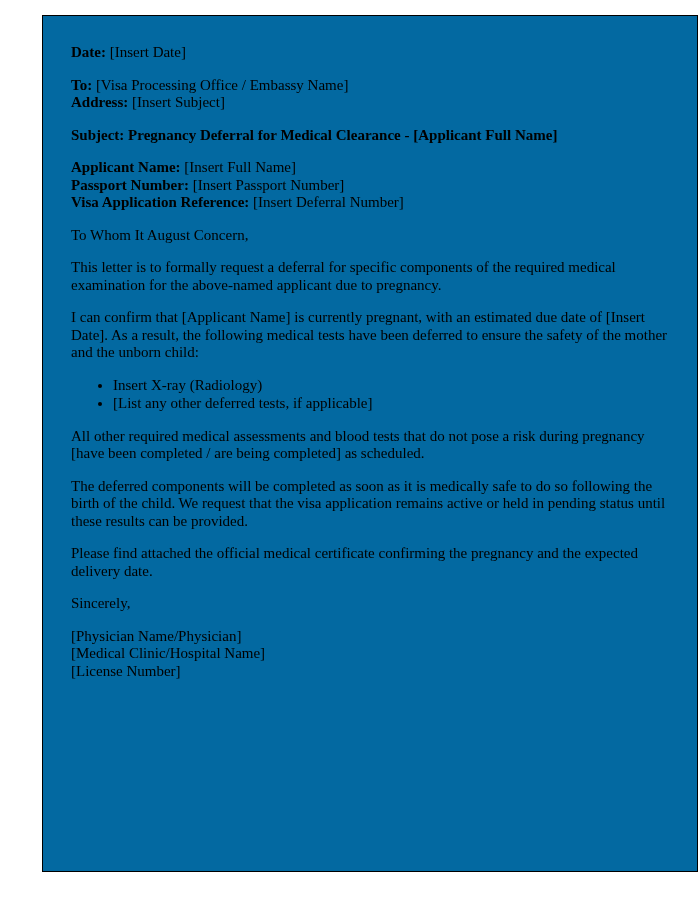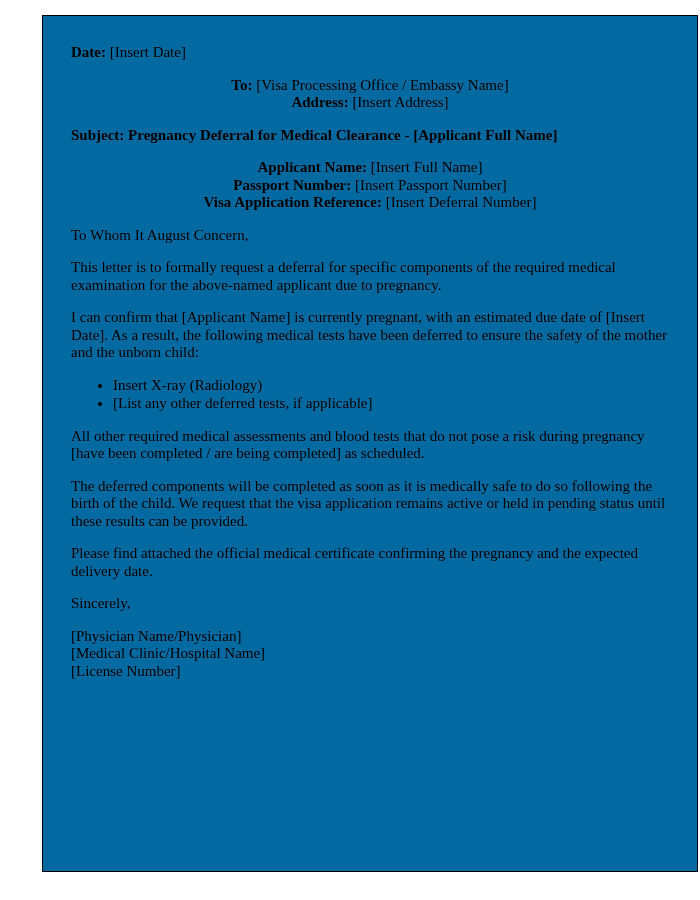--- a/index.html
+++ b/index.html
@@ -28,21 +28,20 @@
       padding: 28px 28px 30px 28px;
       font-size: 15px;
       line-height: 17.5px;
       margin-left: 20px;
     }
     .letter p {
       margin: 0 0 15px 0;
     }
     .letter .block {
       margin: 0 0 15px 0;
-      text-align: center;
     }
     .letter .block p {
       margin: 0;
     }
     .letter b {
       font-weight: bold;
     }
     ul.deferred-list {
       margin: 0 0 15px 0;
       padding: 0 0 0 42px;
@@ -58,21 +57,21 @@
 </head>
 <body>
 
 <div class="page">
   <div class="letter">
 
     <p><b>Date:</b><span> [Insert Date]</span></p>
 
     <div class="block">
       <p><b>To:</b><span> [Visa Processing Office / Embassy Name]</span></p>
-      <p><b>Address:</b><span> [Insert Address]</span></p>
+      <p><b>Address:</b><span> [Insert Subject]</span></p>
     </div>
 
     <p><b>Subject: Pregnancy Deferral for Medical Clearance - [Applicant Full Name]</b></p>
 
     <div class="block">
       <p><b>Applicant Name:</b><span> [Insert Full Name]</span></p>
       <p><b>Passport Number:</b><span> [Insert Passport Number]</span></p>
       <p><b>Visa Application Reference:</b><span> [Insert Deferral Number]</span></p>
     </div>
 

